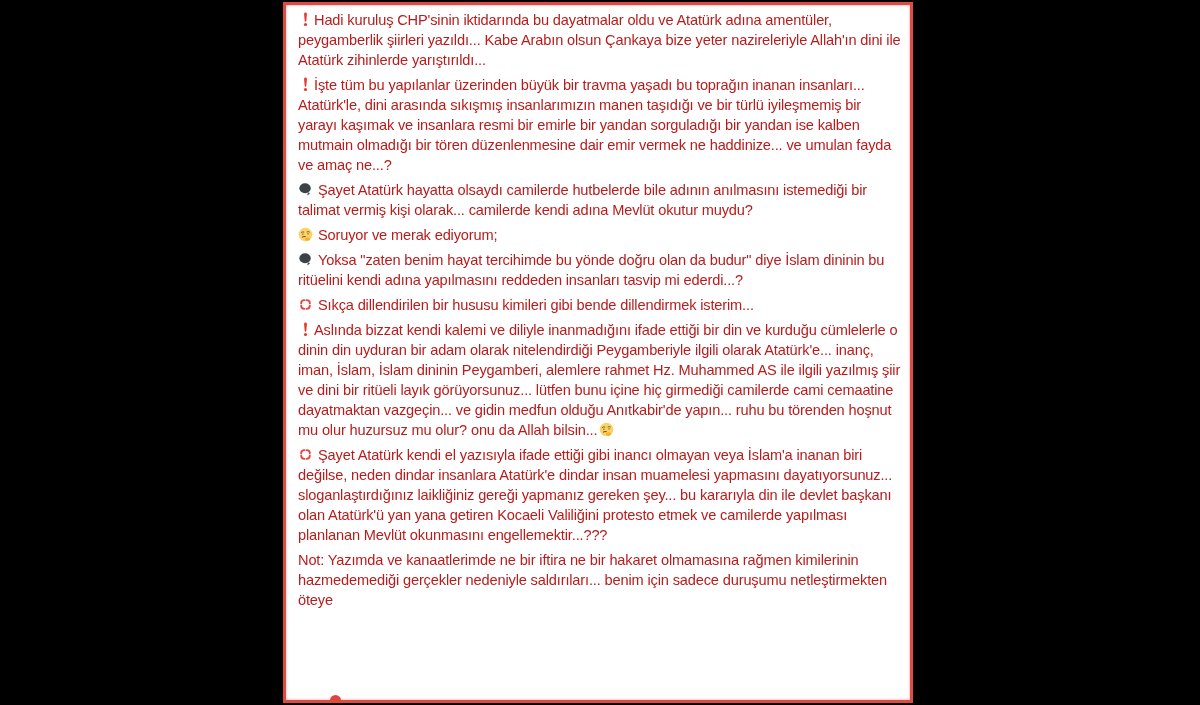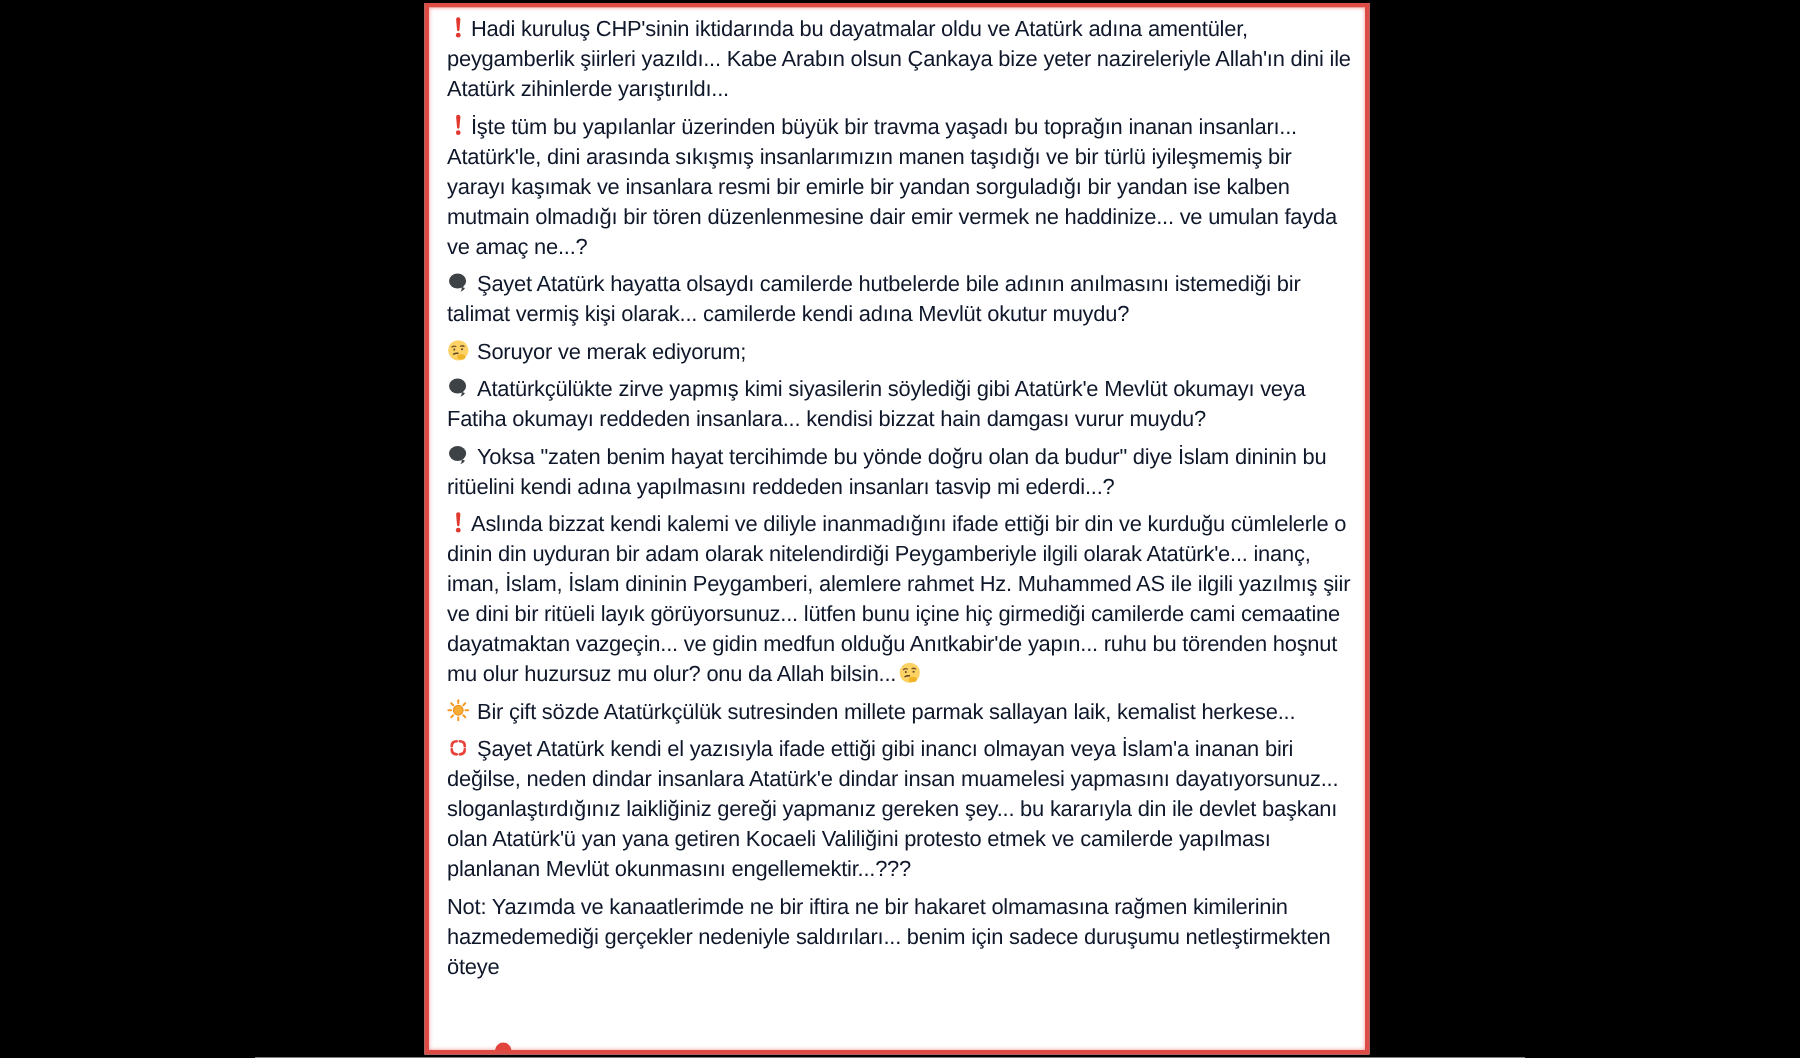--- a/index.html
+++ b/index.html
@@ -16,21 +16,21 @@
     box-shadow:inset 0 0 3px rgba(220,75,68,.55);
     padding:5px 9px 6px 12px;
     overflow:hidden;
   }
   .post-body{width:100%;}
   .para{
     margin:0 0 5px 0;
     font-size:14.6px;
     line-height:20px;
     letter-spacing:-0.15px;
-    color:#0f172a;
+    color:#b91c1c;
   }
   .emoji{
     display:inline-block;
     width:17px;height:15px;
     vertical-align:-2px;
     margin-right:3px;
   }
   .emoji svg{width:15px;height:15px;display:block;}
   .emoji-exclamation{width:13px;}
   .emoji-end{margin-right:0;margin-left:2px;}
@@ -101,31 +101,28 @@
             <use href="#sym-exclamation"></use>
           </svg></span>İşte tüm bu yapılanlar üzerinden büyük bir travma yaşadı bu toprağın inanan insanları... Atatürk'le, dini arasında sıkışmış insanlarımızın manen taşıdığı ve bir türlü iyileşmemiş bir yarayı kaşımak ve insanlara resmi bir emirle bir yandan sorguladığı bir yandan ise kalben mutmain olmadığı bir tören düzenlenmesine dair emir vermek ne haddinize... ve umulan fayda ve amaç ne...?</p>
       <p class="para"><span class="emoji emoji-speech_bubble"><svg viewBox="0 0 20 20" aria-hidden="true">
             <use href="#sym-speech_bubble"></use>
           </svg></span>Şayet Atatürk hayatta olsaydı camilerde hutbelerde bile adının anılmasını istemediği bir talimat vermiş kişi olarak... camilerde kendi adına Mevlüt okutur muydu?</p>
       <p class="para"><span class="emoji emoji-thinking_face"><svg viewBox="0 0 20 20" aria-hidden="true">
             <use href="#sym-thinking_face"></use>
           </svg></span>Soruyor ve merak ediyorum;</p>
       <p class="para"><span class="emoji emoji-speech_bubble"><svg viewBox="0 0 20 20" aria-hidden="true">
             <use href="#sym-speech_bubble"></use>
-          </svg></span>Atatürkçülükte zirve yapmış kimi siyasilerin söylediği gibi Atatürk'e Mevlüt okumayı veya Fatiha okumayı reddeden insanlara... kendisi bizzat hain damgası vurur muydu?</p>
-      <p class="para"><span class="emoji emoji-speech_bubble"><svg viewBox="0 0 20 20" aria-hidden="true">
-            <use href="#sym-speech_bubble"></use>
           </svg></span>Yoksa "zaten benim hayat tercihimde bu yönde doğru olan da budur" diye İslam dininin bu ritüelini kendi adına yapılmasını reddeden insanları tasvip mi ederdi...?</p>
+      <p class="para"><span class="emoji emoji-anger"><svg viewBox="0 0 20 20" aria-hidden="true">
+            <use href="#sym-anger"></use>
+          </svg></span>Sıkça dillendirilen bir hususu kimileri gibi bende dillendirmek isterim...</p>
       <p class="para"><span class="emoji emoji-exclamation"><svg viewBox="0 0 20 20" aria-hidden="true">
             <use href="#sym-exclamation"></use>
           </svg></span>Aslında bizzat kendi kalemi ve diliyle inanmadığını ifade ettiği bir din ve kurduğu cümlelerle o dinin din uyduran bir adam olarak nitelendirdiği Peygamberiyle ilgili olarak Atatürk'e... inanç, iman, İslam, İslam dininin Peygamberi, alemlere rahmet Hz. Muhammed AS ile ilgili yazılmış şiir ve dini bir ritüeli layık görüyorsunuz... lütfen bunu içine hiç girmediği camilerde cami cemaatine dayatmaktan vazgeçin... ve gidin medfun olduğu Anıtkabir'de yapın... ruhu bu törenden hoşnut mu olur huzursuz mu olur? onu da Allah bilsin...<span class="emoji emoji-thinking_face emoji-end"><svg viewBox="0 0 20 20" aria-hidden="true">
             <use href="#sym-thinking_face"></use>
           </svg></span></p>
-      <p class="para"><span class="emoji emoji-sun"><svg viewBox="0 0 20 20" aria-hidden="true">
-            <use href="#sym-sun"></use>
-          </svg></span>Bir çift sözde Atatürkçülük sutresinden millete parmak sallayan laik, kemalist herkese...</p>
       <p class="para"><span class="emoji emoji-anger"><svg viewBox="0 0 20 20" aria-hidden="true">
             <use href="#sym-anger"></use>
           </svg></span>Şayet Atatürk kendi el yazısıyla ifade ettiği gibi inancı olmayan veya İslam'a inanan biri değilse, neden dindar insanlara Atatürk'e dindar insan muamelesi yapmasını dayatıyorsunuz... sloganlaştırdığınız laikliğiniz gereği yapmanız gereken şey... bu kararıyla din ile devlet başkanı olan Atatürk'ü yan yana getiren Kocaeli Valiliğini protesto etmek ve camilerde yapılması planlanan Mevlüt okunmasını engellemektir...???</p>
       <p class="para">Not: Yazımda ve kanaatlerimde ne bir iftira ne bir hakaret olmamasına rağmen kimilerinin hazmedemediği gerçekler nedeniyle saldırıları... benim için sadece duruşumu netleştirmekten öteye</p>
     </div>
   <span class="partial-emoji"></span>
 </div>
 
 </body></html>

